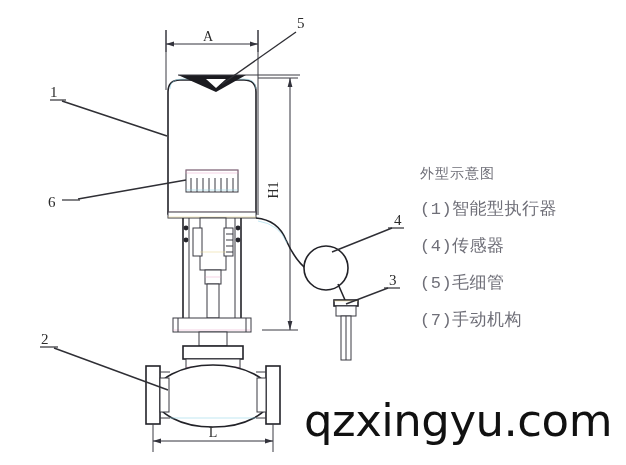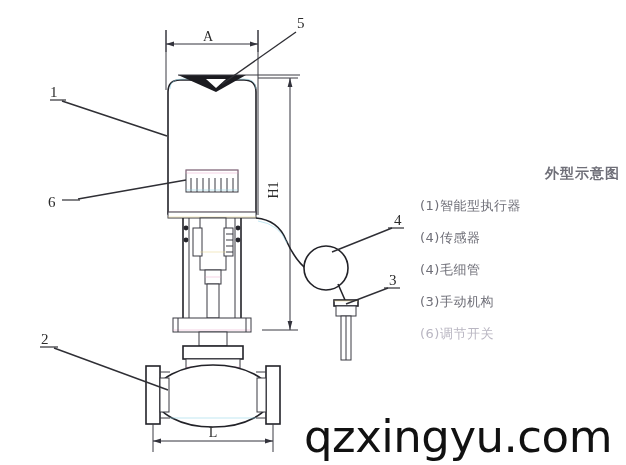--- a/index.html
+++ b/index.html
@@ -13,31 +13,31 @@
   
   #drawing{position:absolute;left:0;top:0;width:626px;height:465px;}
 
   
   #legend{
     position:absolute;left:420px;top:165px;width:200px;
     font-family:"DejaVu Sans","Liberation Sans",sans-serif;
   }
   #legend .legend-title{
     font-size:14px;letter-spacing:1px;color:#6f6f78;
-    margin:0 0 14px 0;font-weight:700;text-align:right;
+    margin:0 0 14px 0;font-weight:400;
   }
   #legend .legend-item{
-    font-size:13px;color:#6f6f78;margin:0 0 14px 0;
-    letter-spacing:0.5px;white-space:nowrap;
+    font-size:17px;color:#6f6f78;margin:0 0 14px 0;
+    letter-spacing:0.5px;white-space:nowrap;font-family:Liberation Mono, monospace;
   }
   #legend .legend-item.obscured{color:#b9b6c2;}
 
   
   #watermark{
-    position:absolute;left:304px;top:414px;
+    position:absolute;left:304px;top:398px;
     font-family:"DejaVu Sans","Liberation Sans",sans-serif;
     font-size:45px;line-height:45px;color:#111111;
     letter-spacing:-0.5px;white-space:nowrap;
     pointer-events:none;
   }
 
   
   .calloutnum{font-family:"Liberation Serif","DejaVu Serif",serif;font-size:15px;fill:#2b2b2b;}
   .dimtext{font-family:"Liberation Serif","DejaVu Serif",serif;font-size:14px;fill:#2b2b2b;}
   .ln{stroke:#2f2f35;fill:none;}
@@ -211,20 +211,19 @@
     <text class="calloutnum" x="389" y="285">3</text>
     <text class="calloutnum" x="394" y="225">4</text>
     <text class="calloutnum" x="297" y="28">5</text>
     <text class="calloutnum" x="48" y="207">6</text>
   </svg>
 
   <div id="legend">
     <div class="legend-title">外型示意图</div>
     <div class="legend-item">(1)智能型执行器</div>
     <div class="legend-item">(4)传感器</div>
-    <div class="legend-item">(4)毛细管</div>
-    <div class="legend-item">(3)手动机构</div>
-    <div class="legend-item obscured">(6)调节开关</div>
+    <div class="legend-item">(5)毛细管</div>
+    <div class="legend-item">(7)手动机构</div>
   </div>
 
   <div id="watermark">qzxingyu.com</div>
 
 </div>
 
 </body></html>

